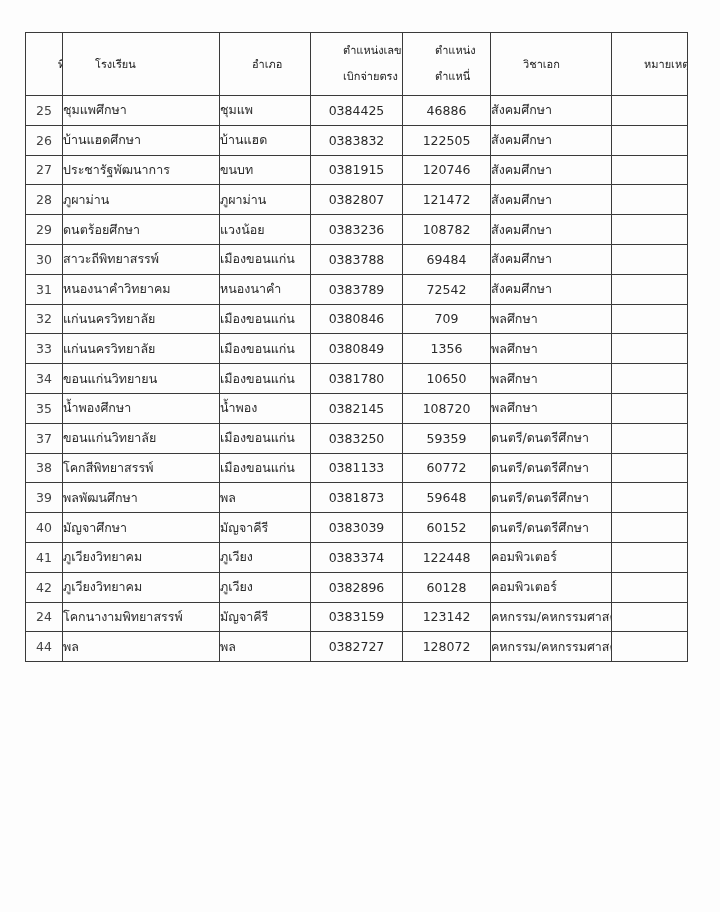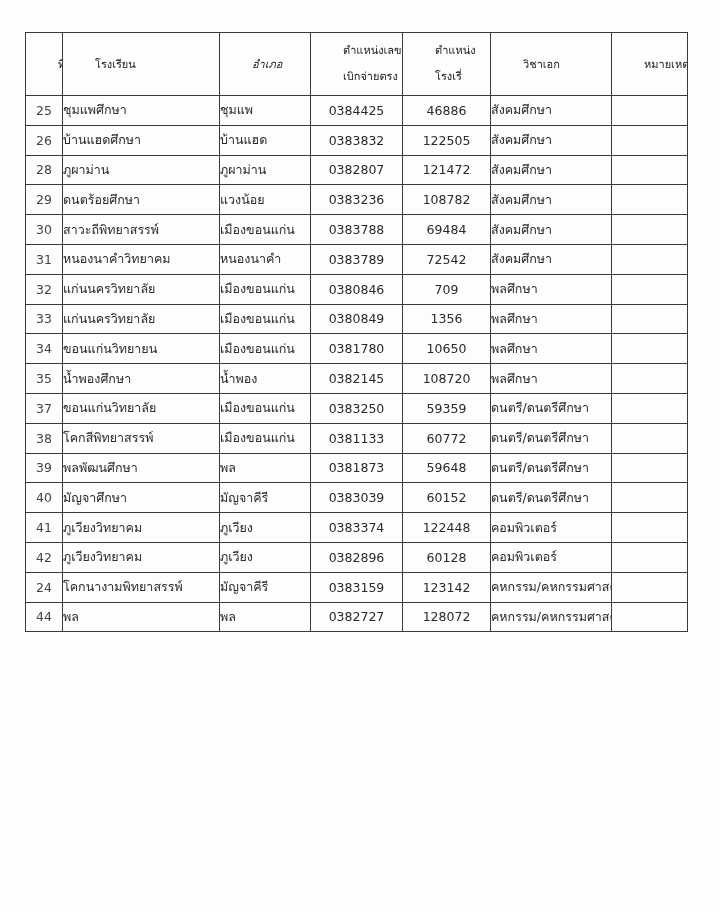--- a/index.html
+++ b/index.html
@@ -4,21 +4,21 @@
   <style>
     html, body { margin: 0; padding: 0; background: #ffffff; }
     body { width: 720px; height: 912px; position: relative; overflow: hidden;
            font-family: "DejaVu Sans", sans-serif; color: #2a2a2a; }
     .page { position: absolute; left: 0; top: 0; width: 720px; height: 912px; background: #fdfdfd; }
     table.doc { position: absolute; left: 25px; top: 32px; border-collapse: collapse;
                 table-layout: fixed; width: 662px; }
     table.doc td, table.doc th { border: 1.3px solid #3a3a3a; padding: 0; overflow: hidden; white-space: nowrap; }
     table.doc th { font-weight: normal; font-size: 11px; height: 62px; text-align: left; vertical-align: middle; color: #222; padding-left: 32px; }
     th .two { display: block; line-height: 26px; }
-    th.top { vertical-align: top; padding-top: 6px; font-style: italic; }
+    th.top { vertical-align: top; padding-top: 6px; }
     table.doc td { height: 28.8px; font-size: 12.5px; }
     td.num { text-align: center; color: #444; }
     td.txt { text-align: left; padding-left: 3px; }
     td.code { text-align: center; }
     td.small { font-size: 10px; padding-left: 2px; }
     col.c1 { width: 37px; } col.c2 { width: 157px; } col.c3 { width: 91px; }
     col.c4 { width: 92px; } col.c5 { width: 88px; } col.c6 { width: 121px; } col.c7 { width: 76px; }
   </style>
 </head>
 <body>
@@ -38,21 +38,21 @@
       <tr>
         <th>ที่</th>
         <th>โรงเรียน</th>
         <th class="top">อำเภอ</th>
         <th>
           <span class="two">ตำแหน่งเลขที่</span>
           <span class="two">เบิกจ่ายตรง</span>
         </th>
         <th>
           <span class="two">ตำแหน่ง</span>
-          <span class="two">โรงเรี่</span>
+          <span class="two">ตำแหนี่</span>
         </th>
         <th>วิชาเอก</th>
         <th>หมายเหตุ</th>
       </tr>
     </thead>
     <tbody id="tbody">
         <tr>
           <td class="num">25</td>
           <td class="txt">ชุมแพศึกษา</td>
           <td class="txt">ชุมแพ</td>
@@ -64,20 +64,29 @@
         <tr>
           <td class="num">26</td>
           <td class="txt">บ้านแฮดศึกษา</td>
           <td class="txt">บ้านแฮด</td>
           <td class="code">0383832</td>
           <td class="code">122505</td>
           <td class="txt">สังคมศึกษา</td>
           <td class="txt"></td>
         </tr>
         <tr>
+          <td class="num">27</td>
+          <td class="txt">ประชารัฐพัฒนาการ</td>
+          <td class="txt">ขนบท</td>
+          <td class="code">0381915</td>
+          <td class="code">120746</td>
+          <td class="txt">สังคมศึกษา</td>
+          <td class="txt"></td>
+        </tr>
+        <tr>
           <td class="num">28</td>
           <td class="txt">ภูผาม่าน</td>
           <td class="txt">ภูผาม่าน</td>
           <td class="code">0382807</td>
           <td class="code">121472</td>
           <td class="txt">สังคมศึกษา</td>
           <td class="txt"></td>
         </tr>
         <tr>
           <td class="num">29</td>

